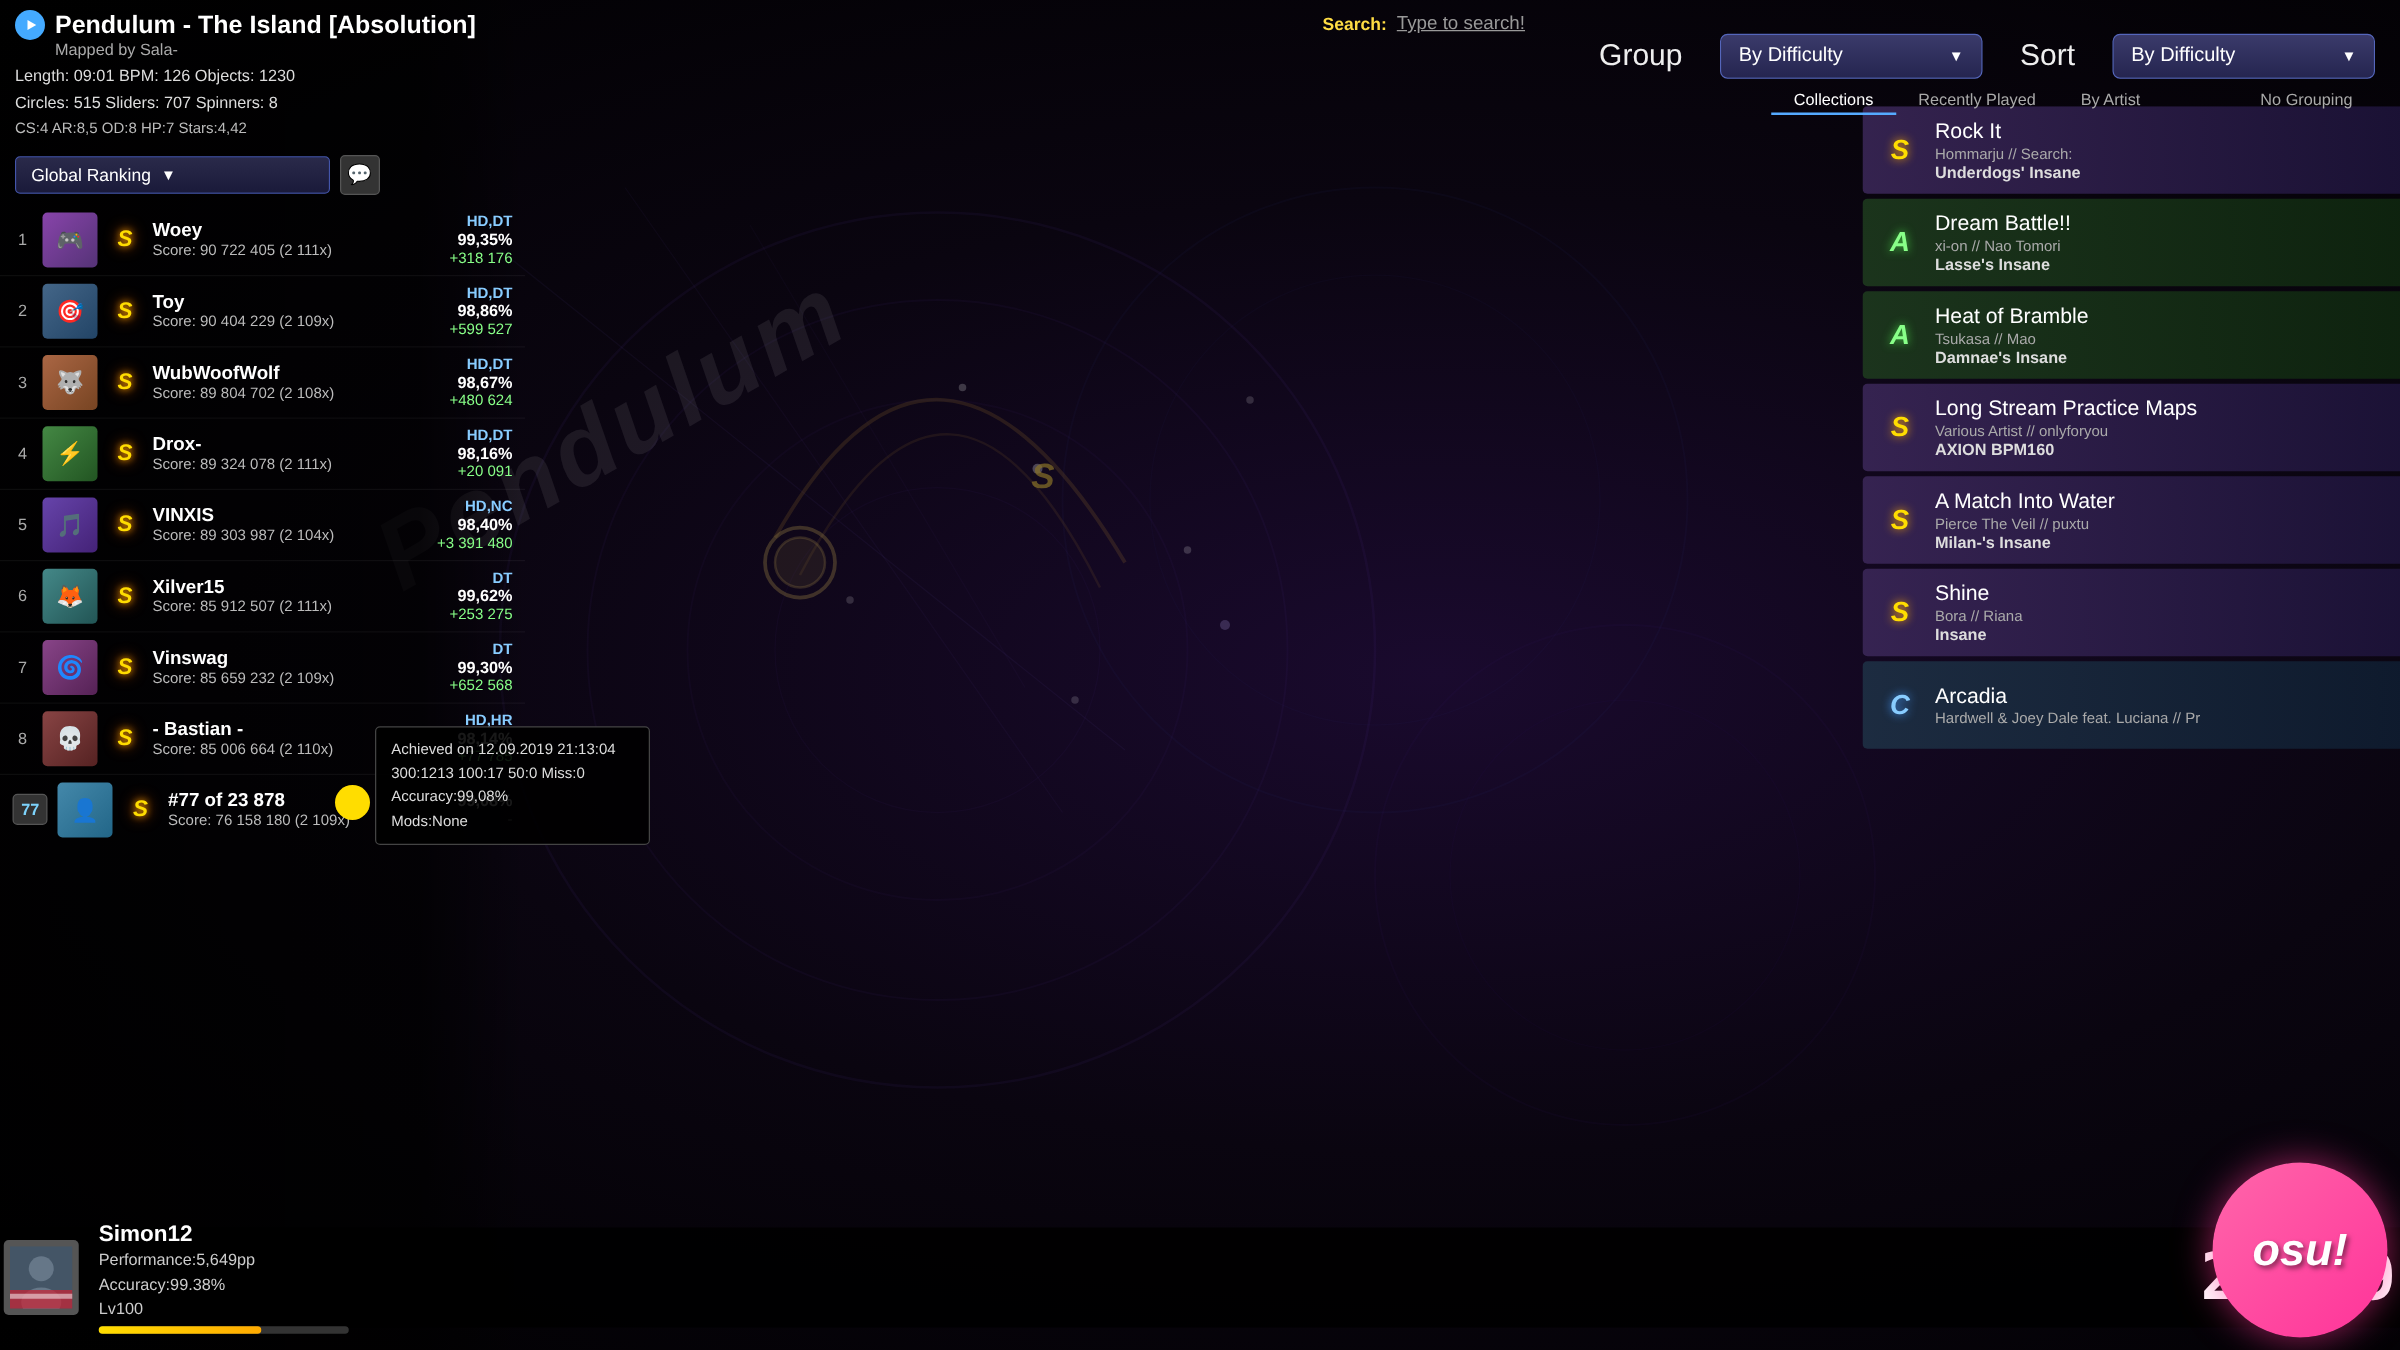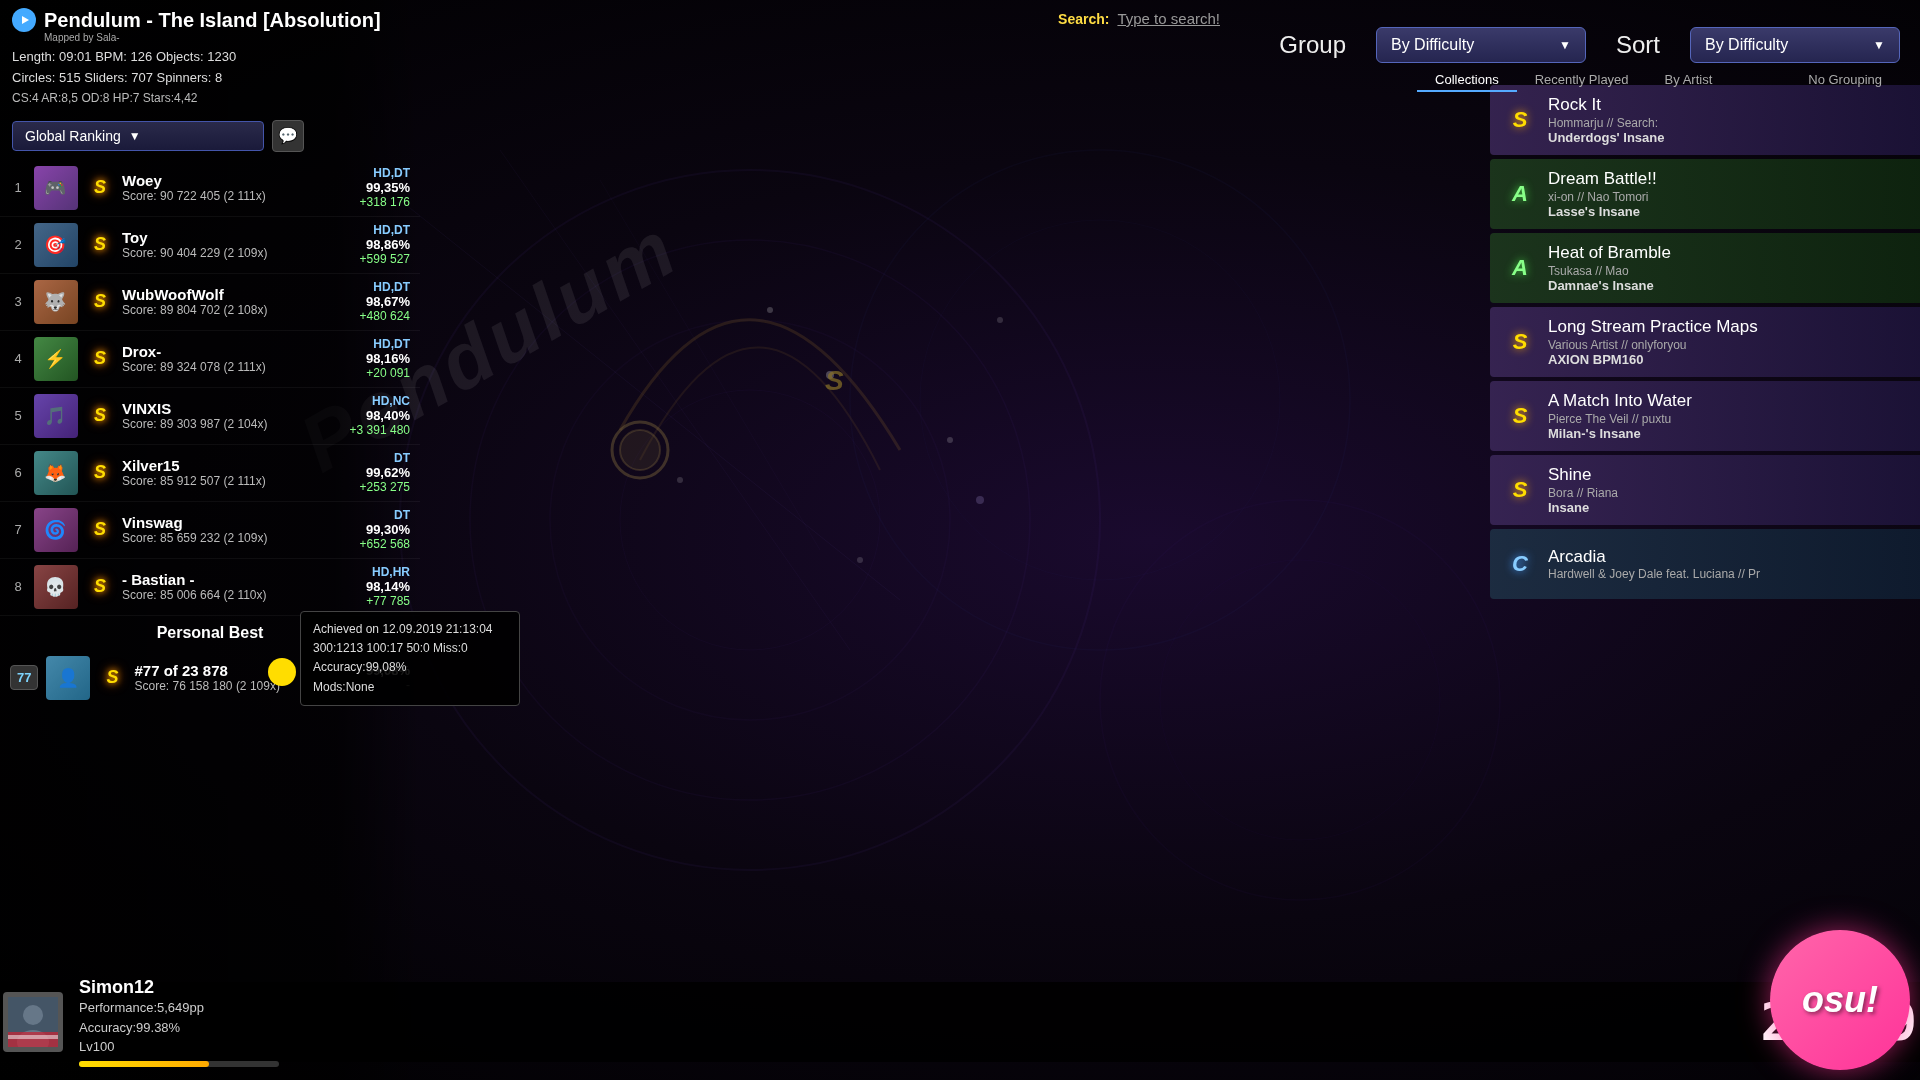--- a/index.html
+++ b/index.html
@@ -61,21 +61,21 @@
       flex-shrink: 0;
     }
 
     .song-title h1 {
       font-size: 20px;
       color: #fff;
       font-weight: bold;
     }
 
     .song-mapper {
-      font-size: 10px;
+      font-size: 13px;
       color: #aaa;
       margin-left: 32px;
     }
 
     .song-stats {
       font-size: 13px;
       color: #ddd;
       margin-top: 4px;
       line-height: 1.6;
     }
@@ -716,21 +716,20 @@
         <div class="score-value">Score: 85 006 664 (2 110x)</div>
       </div>
       <div class="score-mods-acc">
         <div class="score-mods">HD,HR</div>
         <div class="score-accuracy">98,14%</div>
         <div class="score-pp">+77 785</div>
       </div>
     </div>
     </div>
 
-  <div class="personal-best-header">Personal Best</div>
   <div class="pb-item" style="position:relative;">
     <div class="pb-rank-box">77</div>
     <div class="score-avatar" style="background: linear-gradient(135deg, #4488aa, #226688);">👤</div>
     <div class="score-grade s-grade">S</div>
     <div class="score-name-score">
       <div class="score-name">#77 of 23 878</div>
       <div class="score-value">Score: 76 158 180 (2 109x)</div>
     </div>
     <div class="score-mods-acc">
       <div class="score-accuracy">99,08%</div>

